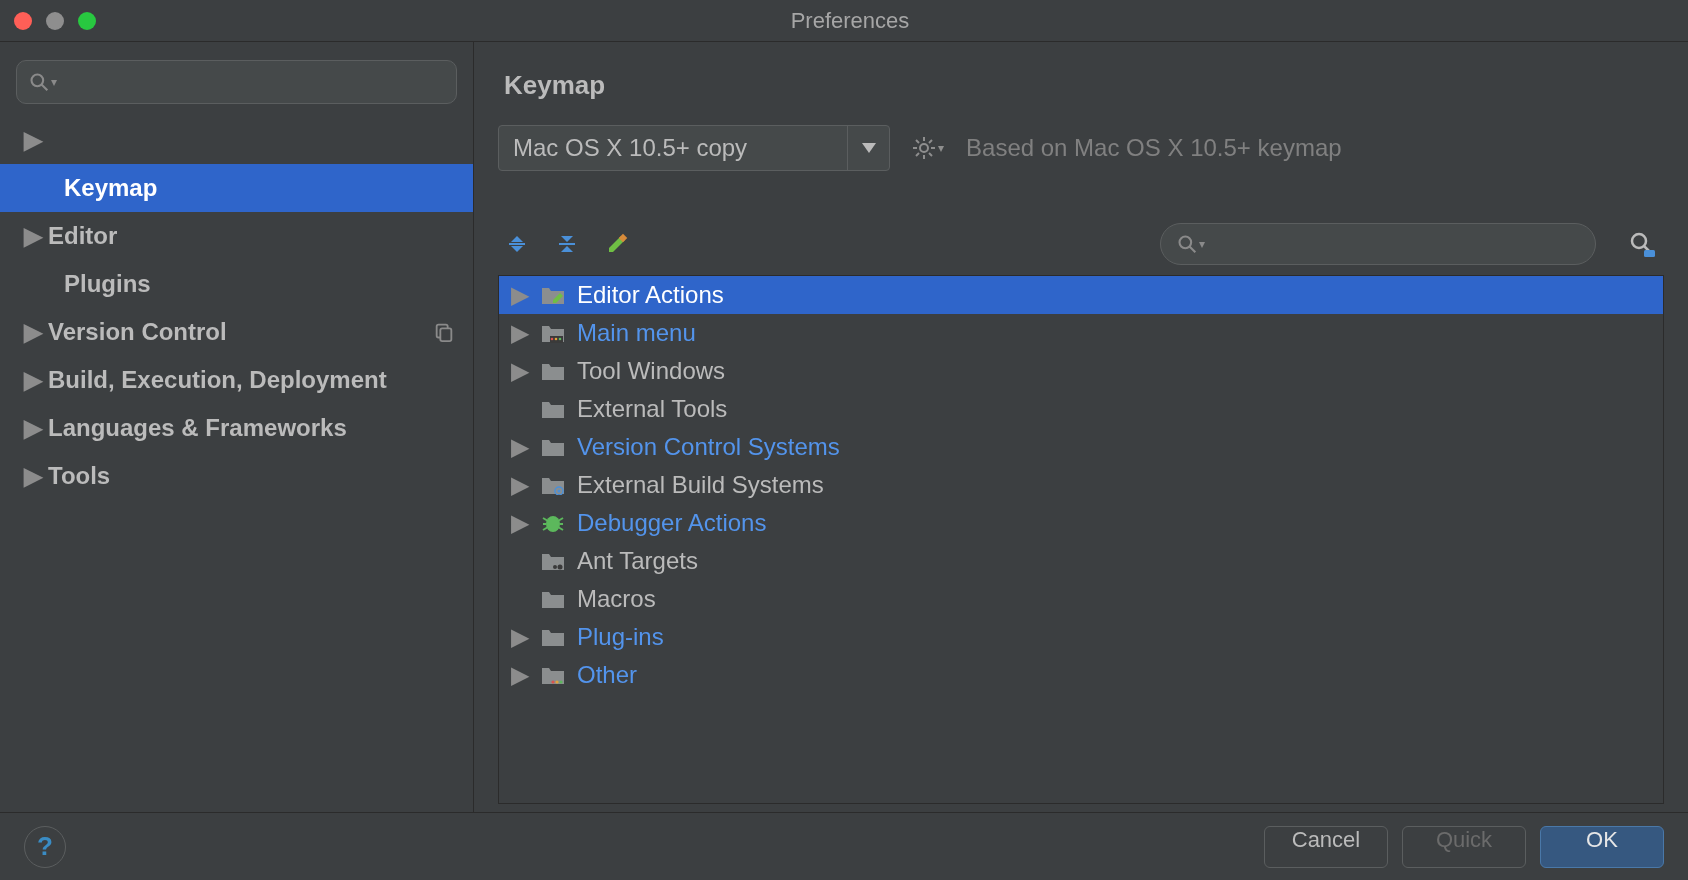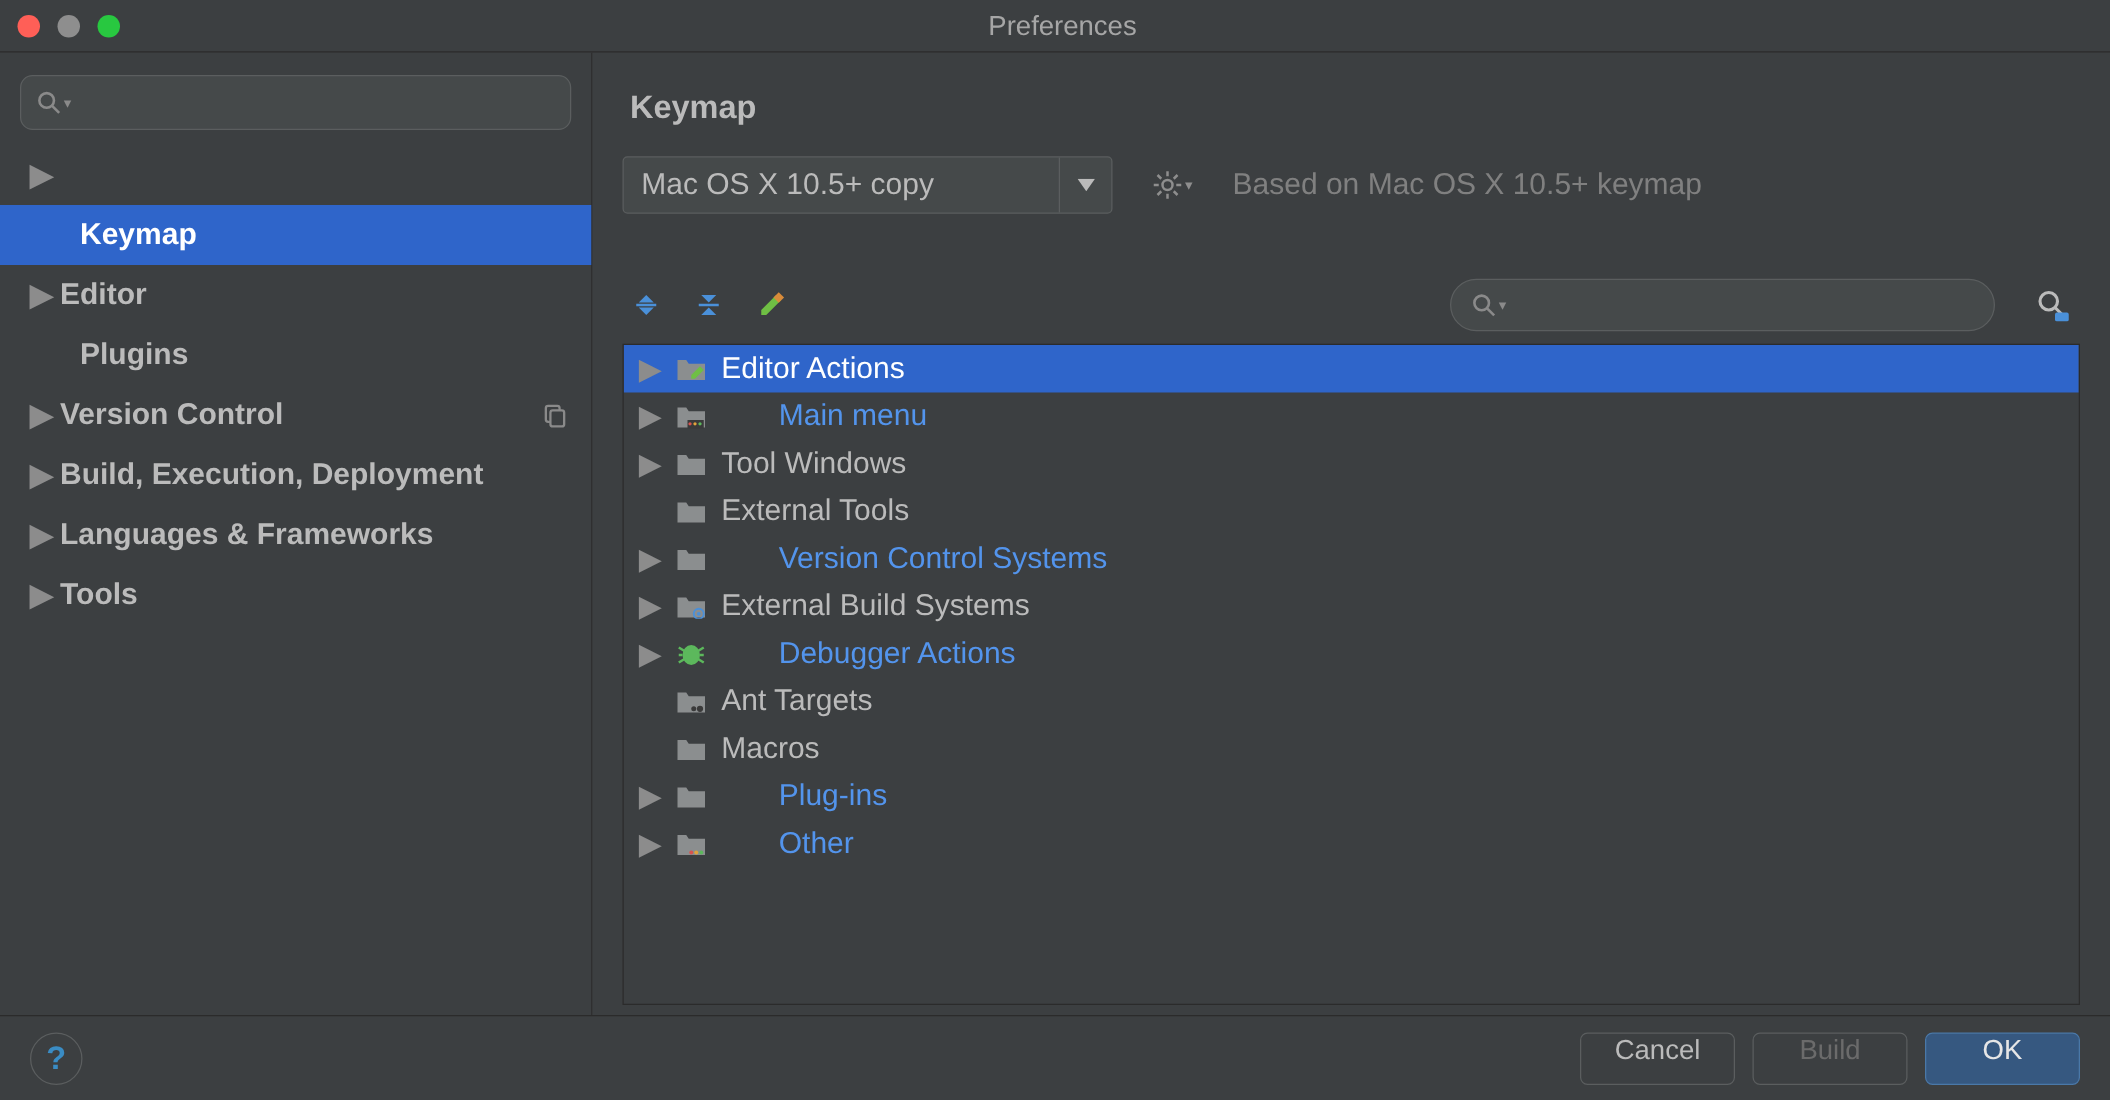--- a/index.html
+++ b/index.html
@@ -28,21 +28,21 @@
 .nav-item { display: flex; align-items: center; height: 48px; padding: 0 18px 0 24px; color: #bbbbbb; font-size: 24px; font-weight: 600; cursor: default; }
 .nav-item .tri { width: 24px; display: inline-flex; color: #8c8c8c; }
 .nav-item.child { padding-left: 64px; font-weight: 600; }
 .nav-item.selected { background: #2f65ca; color: #ffffff; }
 .nav-item .trail-icon { margin-left: auto; }
 
 
 .content-title { color: #bbbbbb; font-size: 26px; font-weight: 700; margin: 14px 0 24px 6px; }
 
 
-.keymap-row { display: flex; align-items: center; gap: 32px; margin-bottom: 52px; }
+.keymap-row { display: flex; align-items: center; gap: 22px; margin-bottom: 52px; }
 .select-box { width: 392px; height: 46px; background: #45494a; border: 1px solid #5b5e5f; border-radius: 4px; display: flex; align-items: center; }
 .select-value { flex: 1; padding: 0 14px; color: #bbbbbb; font-size: 24px; }
 .select-btn { width: 42px; height: 100%; display: flex; align-items: center; justify-content: center; border-left: 1px solid #5b5e5f; color: #bbbbbb; }
 .gear { color: #8e8e8e; display: flex; align-items: center; }
 .based-on { color: #808080; font-size: 24px; }
 
 
 .tool-row { display: flex; align-items: center; gap: 20px; margin-bottom: 10px; padding: 0 4px; }
 .tool-btn { width: 30px; height: 30px; display: flex; align-items: center; justify-content: center; }
 .tool-spacer { flex: 1; }
@@ -50,21 +50,21 @@
 .find-btn { width: 36px; height: 36px; display: flex; align-items: center; justify-content: center; margin-left: 8px; }
 
 
 .tree { border: 1px solid #2b2b2b; background: #3c3f41; flex: 1; overflow: hidden; }
 .tree-row { display: flex; align-items: center; height: 38px; padding-left: 12px; font-size: 24px; }
 .tree-row.selected { background: #2f65ca; }
 .tree-row .tri { width: 28px; color: #8c8c8c; display: inline-flex; }
 .tree-row .folder-icon { width: 28px; height: 24px; margin-right: 10px; display: inline-flex; align-items: center; justify-content: center; }
 .tree-row .label { color: #bbbbbb; }
 .tree-row.selected .label { color: #ffffff; }
-.tree-row .label.hl { color: #5394ec; margin-left: 46px; }
+.tree-row .label.hl { color: #5394ec; }
 
 
 .footer { height: 68px; border-top: 1px solid #2b2b2b; display: flex; align-items: center; padding: 0 24px; }
 .help-btn { width: 42px; height: 42px; border: 1px solid #5b5e5f; border-radius: 50%; display: flex; align-items: center; justify-content: center; color: #3a8cc4; font-size: 26px; font-weight: 700; }
 .footer-spacer { flex: 1; }
 .btn { min-width: 124px; height: 42px; border: 1px solid #5b5e5f; border-radius: 6px; display: flex; align-items: flex-start; justify-content: center; color: #bbbbbb; font-size: 22px; margin-left: 14px; background: #3c3f41; }
 .btn.disabled { color: #6b6b6b; }
 .btn.primary { background: #365880; border-color: #4a78a8; color: #e6e6e6; }
 
 svg { display: block; }
@@ -335,18 +335,18 @@
 
 <div class="footer">
   <div class="help-btn">
     <span>?</span>
   </div>
   <div class="footer-spacer"></div>
   <div class="btn">
     <span>Cancel</span>
   </div>
   <div class="btn disabled">
-    <span>Build</span>
+    <span>Quick</span>
   </div>
   <div class="btn primary">
     <span>OK</span>
   </div>
 </div>
 
 </body></html>

